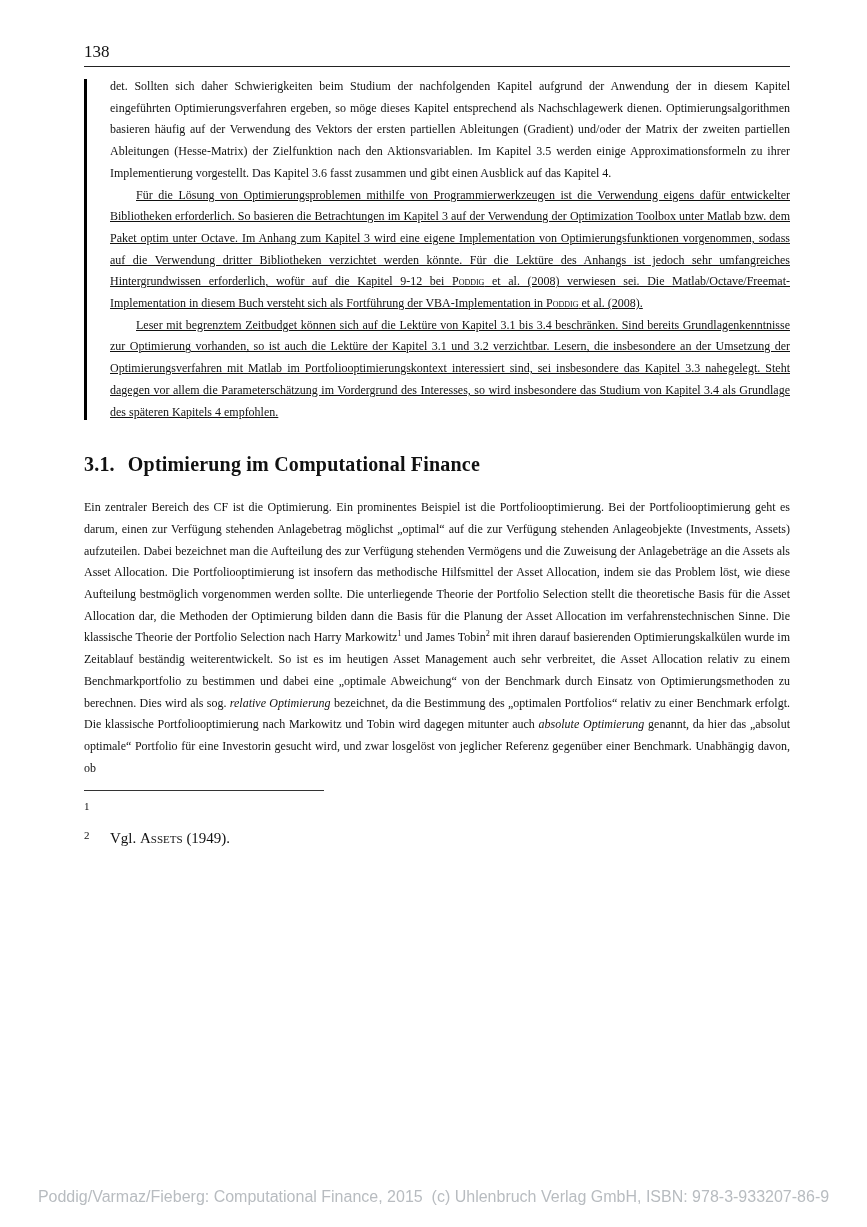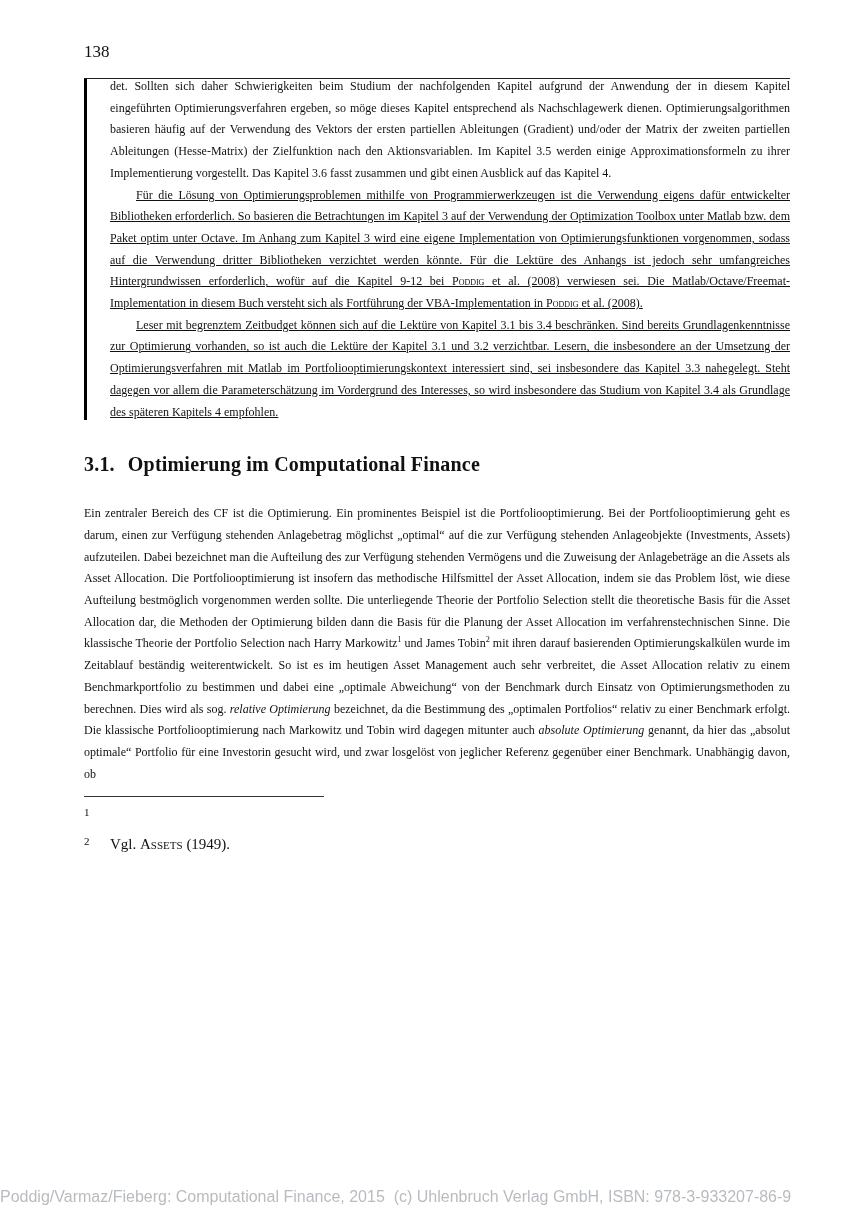--- a/index.html
+++ b/index.html
@@ -16,21 +16,21 @@
   
   .running-header {
     position: absolute;
     left: 84px;
     right: 77px;
     top: 42px;
     display: flex;
     justify-content: space-between;
     align-items: baseline;
     font-size: 17px;
-    padding-bottom: 16px;
+    padding-bottom: 4px;
     border-bottom: 1px solid #222222;
   }
   
   .content {
     position: absolute;
     left: 84px;
     top: 76px;
     width: 706px;
   }
   .intro-block {
@@ -53,21 +53,21 @@
   }
   p.para-indent { text-indent: 26px; text-decoration: underline; }
   .section-heading {
     margin-top: 27px;
     font-size: 20px;
     font-weight: bold;
     line-height: 28px;
     letter-spacing: 0.2px;
   }
   .section-heading .heading-number { margin-right: 13px; }
-  .section-body { margin-top: 25px; }
+  .section-body { margin-top: 19px; }
   
   .seg-plain { }
   .seg-italic { font-style: italic; }
   .seg-smallcaps { font-variant: small-caps; }
   .seg-sup { vertical-align: super; font-size: 68%; line-height: 0; }
   
   .footnote-area { margin-top: 11px; }
   .footnote-rule {
     width: 240px;
     border-top: 1px solid #333333;
@@ -88,21 +88,21 @@
     flex: 0 0 26px;
     position: relative;
     top: -3px;
   }
   
   .page-footer {
     position: absolute;
     left: 0;
     right: 0;
     bottom: 21px;
-    text-align: left;
+    text-align: center;
     font-family: "Liberation Sans", sans-serif;
     font-size: 16px;
     color: #b8bcc0;
     white-space: pre;
   }
 </style>
 </head>
 <body>
 
 <div class="page">

